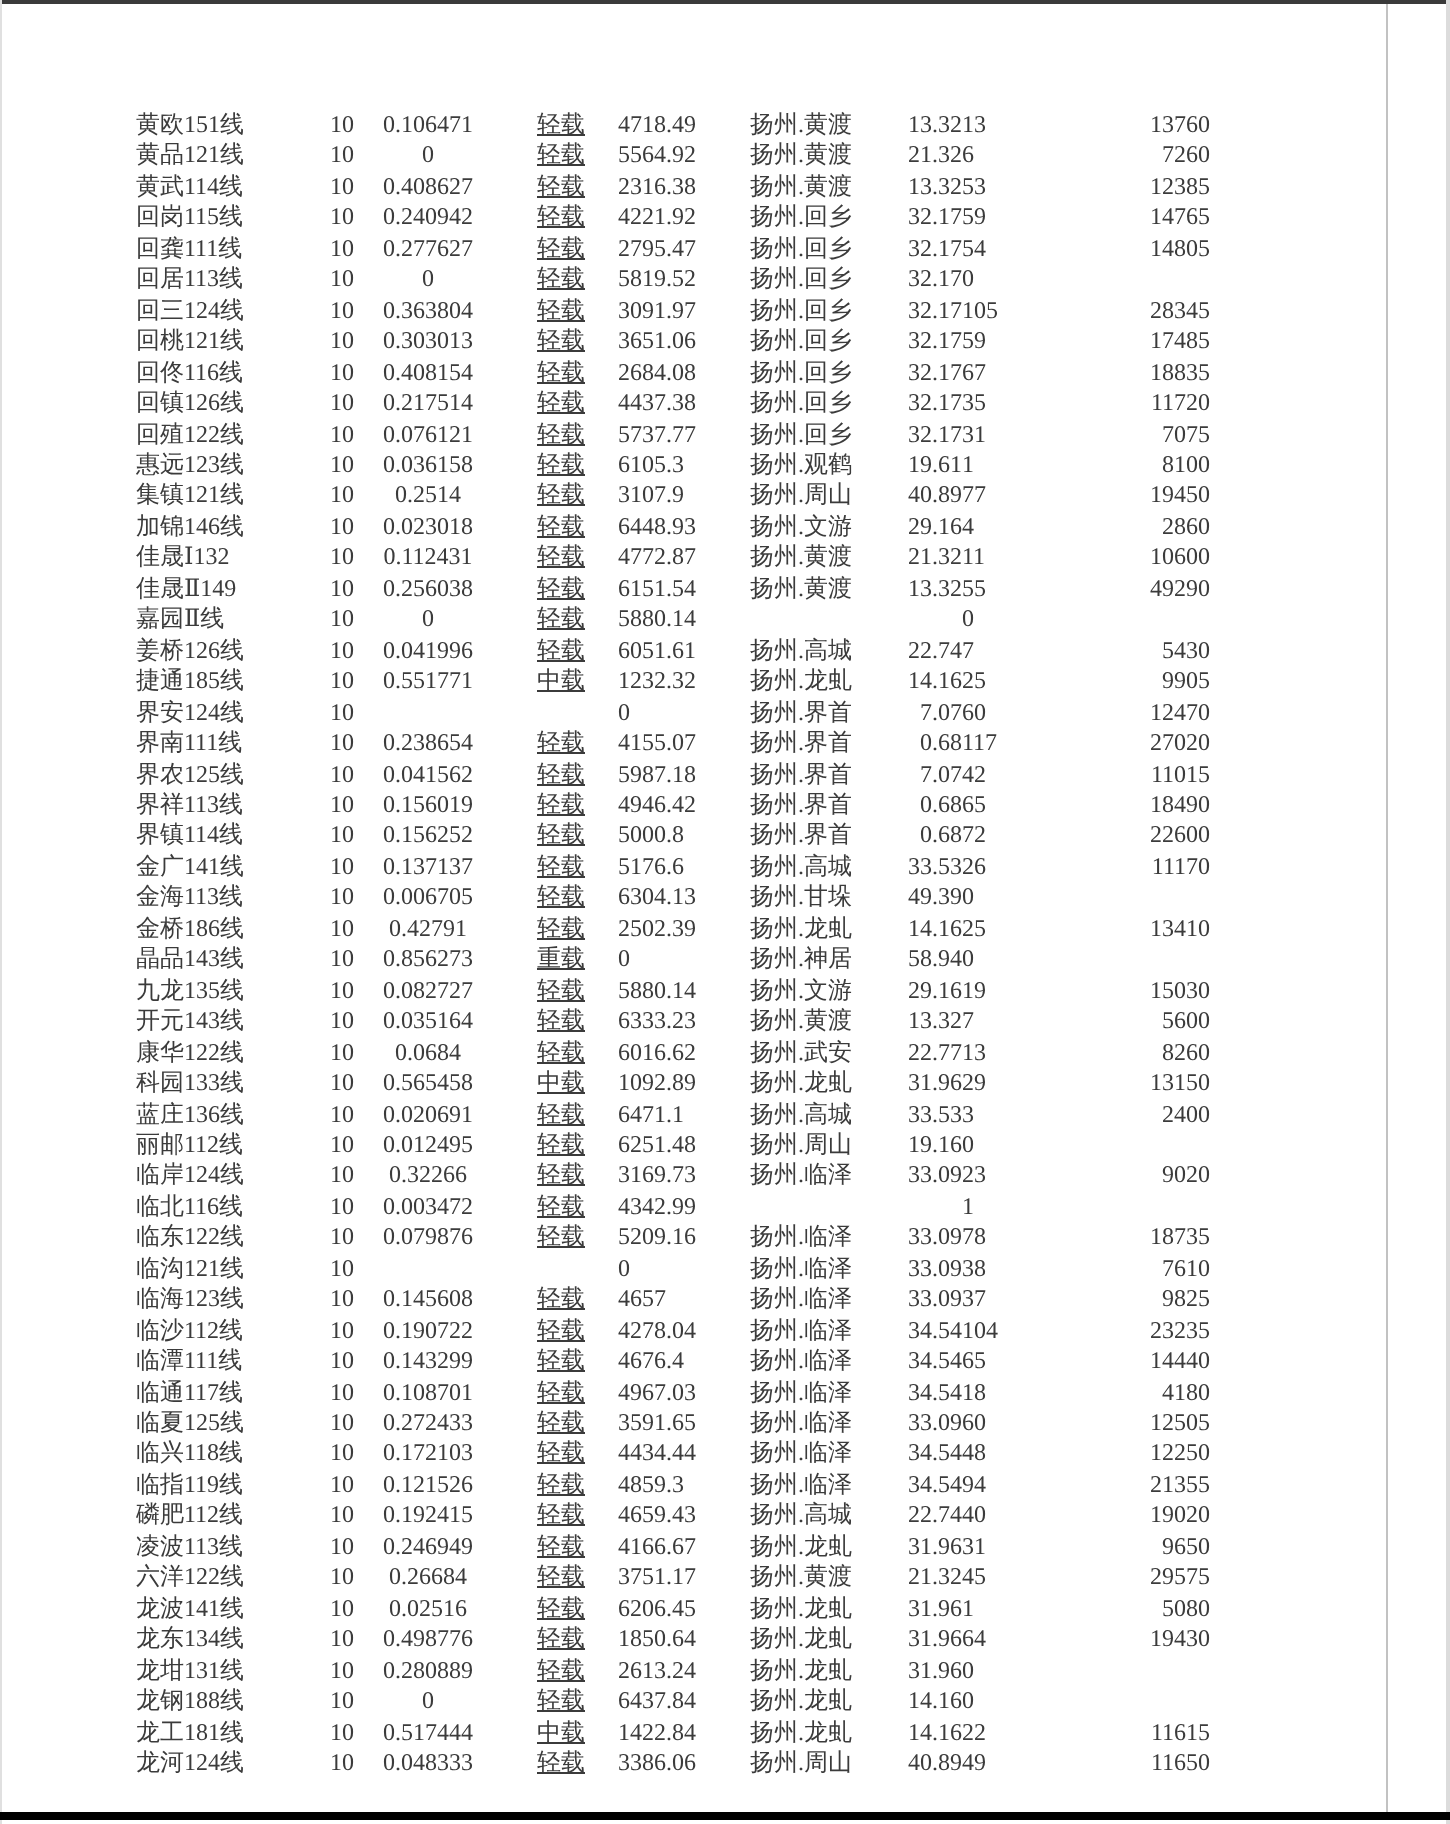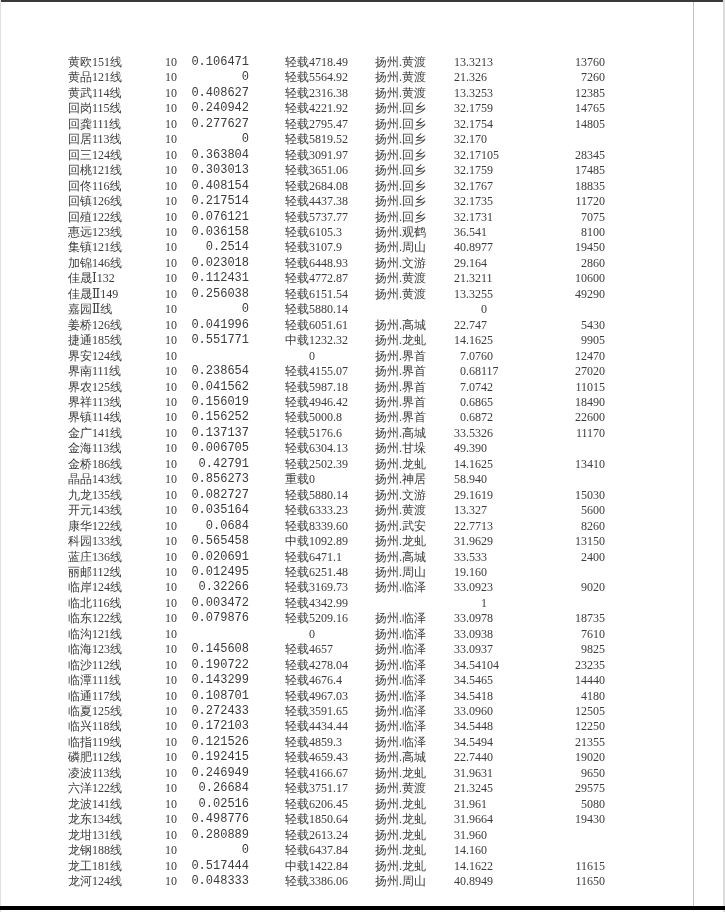--- a/index.html
+++ b/index.html
@@ -65,22 +65,22 @@
   .row {
     display: grid;
     grid-template-columns: 95px 16px 70px 60px 58px 76px 38px 60px 64px;
     height: 15.46px;
     line-height: 15.46px;
     white-space: nowrap;
   }
   .row span { overflow: hidden; }
   .c0 { text-align: left; }
   .c1 { text-align: center; font-family: Liberation Serif, serif; }
-  .c2 { text-align: right; font-family: Liberation Mono, monospace; }
-  .c3 { text-align: right; padding-left: 3px; box-sizing: border-box; }
+  .c2 { text-align: center; }
+  .c3 { text-align: center; padding-left: 3px; box-sizing: border-box; text-decoration: underline; }
   .c4 { text-align: left; }
   .c5 { text-align: left; padding-left: 8px; box-sizing: border-box; }
   .c6 { text-align: right; }
   .c7 { }
   .c8 { text-align: right; }
 </style>
 </head>
 <body>
 
 <div class="page">
@@ -210,21 +210,21 @@
           <span class="c7">31</span>
           <span class="c8">7075</span>
         </div>
         <div class="row">
           <span class="c0">惠远123线</span>
           <span class="c1">10</span>
           <span class="c2">0.036158</span>
           <span class="c3">轻载</span>
           <span class="c4">6105.3</span>
           <span class="c5">扬州.观鹤</span>
-          <span class="c6">36.54</span>
+          <span class="c6">19.61</span>
           <span class="c7">1</span>
           <span class="c8">8100</span>
         </div>
         <div class="row">
           <span class="c0">集镇121线</span>
           <span class="c1">10</span>
           <span class="c2">0.2514</span>
           <span class="c3">轻载</span>
           <span class="c4">3107.9</span>
           <span class="c5">扬州.周山</span>
@@ -417,21 +417,21 @@
           <span class="c5">扬州.黄渡</span>
           <span class="c6">13.32</span>
           <span class="c7">7</span>
           <span class="c8">5600</span>
         </div>
         <div class="row">
           <span class="c0">康华122线</span>
           <span class="c1">10</span>
           <span class="c2">0.0684</span>
           <span class="c3">轻载</span>
-          <span class="c4">8339.60</span>
+          <span class="c4">6016.62</span>
           <span class="c5">扬州.武安</span>
           <span class="c6">22.77</span>
           <span class="c7">13</span>
           <span class="c8">8260</span>
         </div>
         <div class="row">
           <span class="c0">科园133线</span>
           <span class="c1">10</span>
           <span class="c2">0.565458</span>
           <span class="c3">中载</span>

